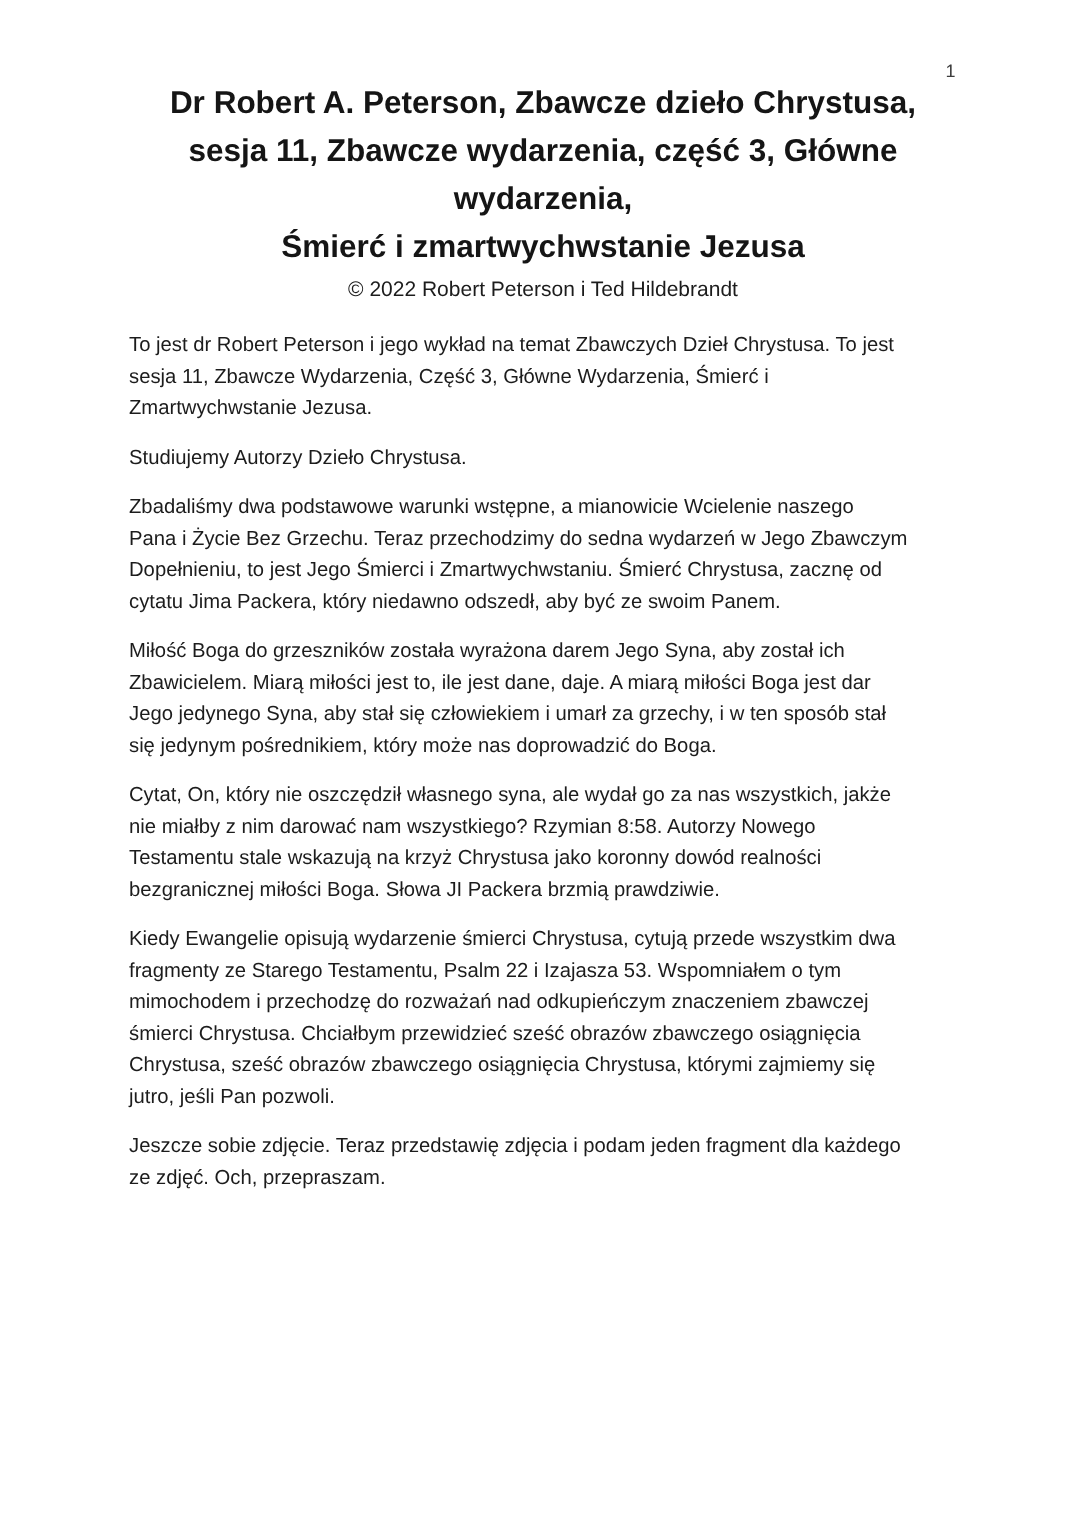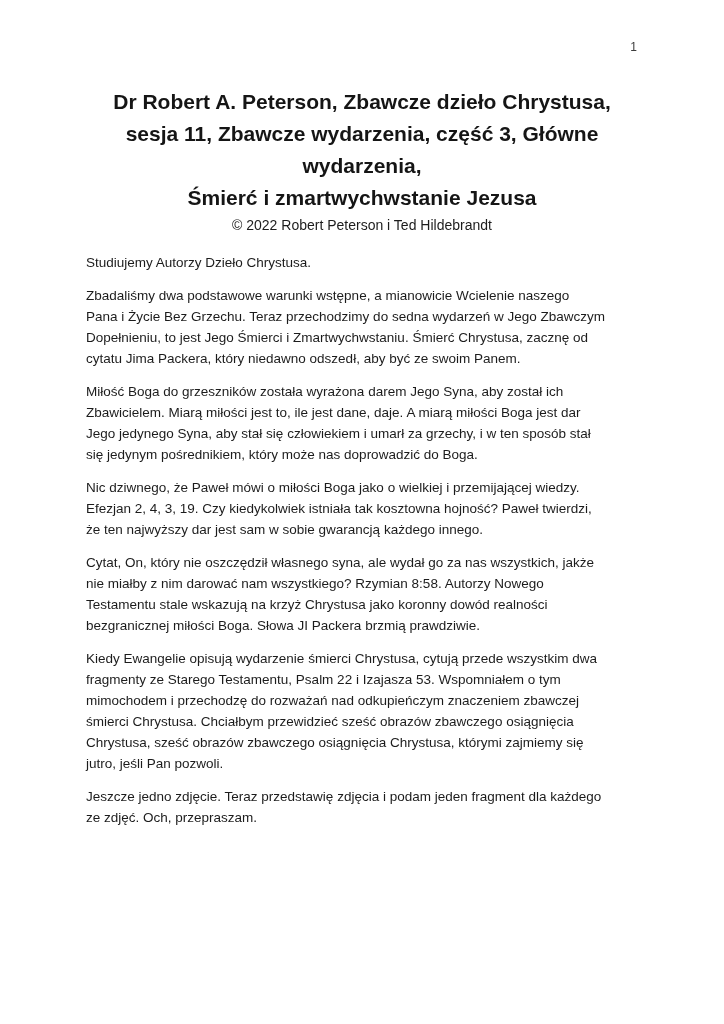--- a/index.html
+++ b/index.html
@@ -19,21 +19,21 @@
   }
   .page-number {
     position: absolute;
     top: 40px;
     right: 87px;
     font-size: 12px;
     line-height: 14px;
     color: #3c3c3c;
   }
   .doc-title {
-    margin: 86px 38px 0 38px;
+    margin: 53px 38px 0 38px;
     font-size: 21px;
     font-weight: bold;
     line-height: 32px;
     text-align: center;
     white-space: pre-line;
     color: #151515;
   }
   .copyright {
     margin: 1px 38px 0 38px;
     font-size: 14px;
@@ -60,39 +60,39 @@
   <div class="page-number">1</div>
 
   <h1 class="doc-title">Dr Robert A. Peterson, Zbawcze dzieło Chrystusa,
 sesja 11, Zbawcze wydarzenia, część 3, Główne
 wydarzenia,
 Śmierć i zmartwychwstanie Jezusa</h1>
 
   <div class="copyright">© 2022 Robert Peterson i Ted Hildebrandt</div>
 
   <div class="doc-body">
+    <p>To jest dr Robert Peterson i jego wykład na temat Zbawczych Dzieł Chrystusa. To jest
+sesja 11, Zbawcze Wydarzenia, Część 3, Główne Wydarzenia, Śmierć i
+Zmartwychwstanie Jezusa.</p>
     <p>Studiujemy Autorzy Dzieło Chrystusa.</p>
     <p>Zbadaliśmy dwa podstawowe warunki wstępne, a mianowicie Wcielenie naszego
 Pana i Życie Bez Grzechu. Teraz przechodzimy do sedna wydarzeń w Jego Zbawczym
 Dopełnieniu, to jest Jego Śmierci i Zmartwychwstaniu. Śmierć Chrystusa, zacznę od
 cytatu Jima Packera, który niedawno odszedł, aby być ze swoim Panem.</p>
     <p>Miłość Boga do grzeszników została wyrażona darem Jego Syna, aby został ich
 Zbawicielem. Miarą miłości jest to, ile jest dane, daje. A miarą miłości Boga jest dar
 Jego jedynego Syna, aby stał się człowiekiem i umarł za grzechy, i w ten sposób stał
 się jedynym pośrednikiem, który może nas doprowadzić do Boga.</p>
-    <p>Nic dziwnego, że Paweł mówi o miłości Boga jako o wielkiej i przemijającej wiedzy.
-Efezjan 2, 4, 3, 19. Czy kiedykolwiek istniała tak kosztowna hojność? Paweł twierdzi,
-że ten najwyższy dar jest sam w sobie gwarancją każdego innego.</p>
     <p>Cytat, On, który nie oszczędził własnego syna, ale wydał go za nas wszystkich, jakże
 nie miałby z nim darować nam wszystkiego? Rzymian 8:58. Autorzy Nowego
 Testamentu stale wskazują na krzyż Chrystusa jako koronny dowód realności
 bezgranicznej miłości Boga. Słowa JI Packera brzmią prawdziwie.</p>
     <p>Kiedy Ewangelie opisują wydarzenie śmierci Chrystusa, cytują przede wszystkim dwa
 fragmenty ze Starego Testamentu, Psalm 22 i Izajasza 53. Wspomniałem o tym
 mimochodem i przechodzę do rozważań nad odkupieńczym znaczeniem zbawczej
 śmierci Chrystusa. Chciałbym przewidzieć sześć obrazów zbawczego osiągnięcia
 Chrystusa, sześć obrazów zbawczego osiągnięcia Chrystusa, którymi zajmiemy się
 jutro, jeśli Pan pozwoli.</p>
-    <p>Jeszcze jedno zdjęcie. Teraz przedstawię zdjęcia i podam jeden fragment dla każdego
+    <p>Jeszcze sobie zdjęcie. Teraz przedstawię zdjęcia i podam jeden fragment dla każdego
 ze zdjęć. Och, przepraszam.</p>
   </div>
 
 </div>
 
 </body></html>

